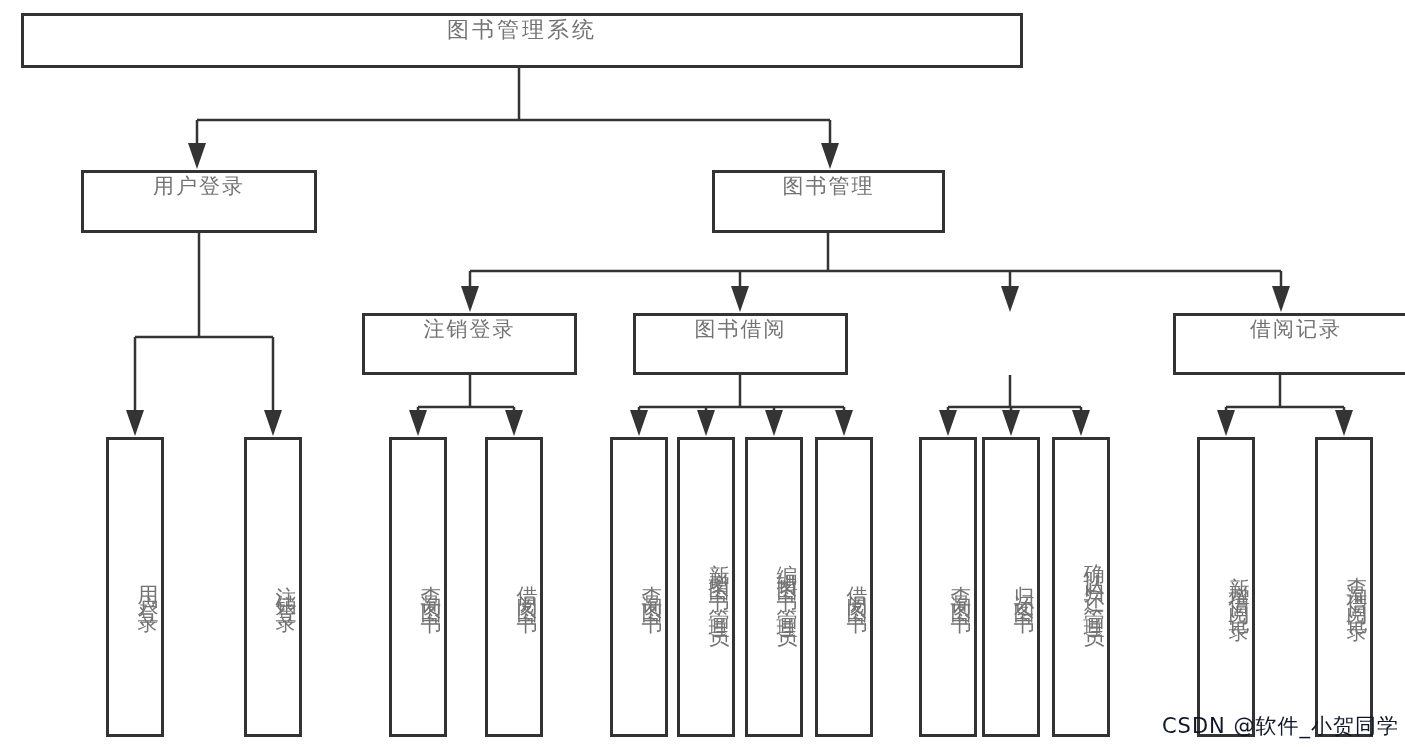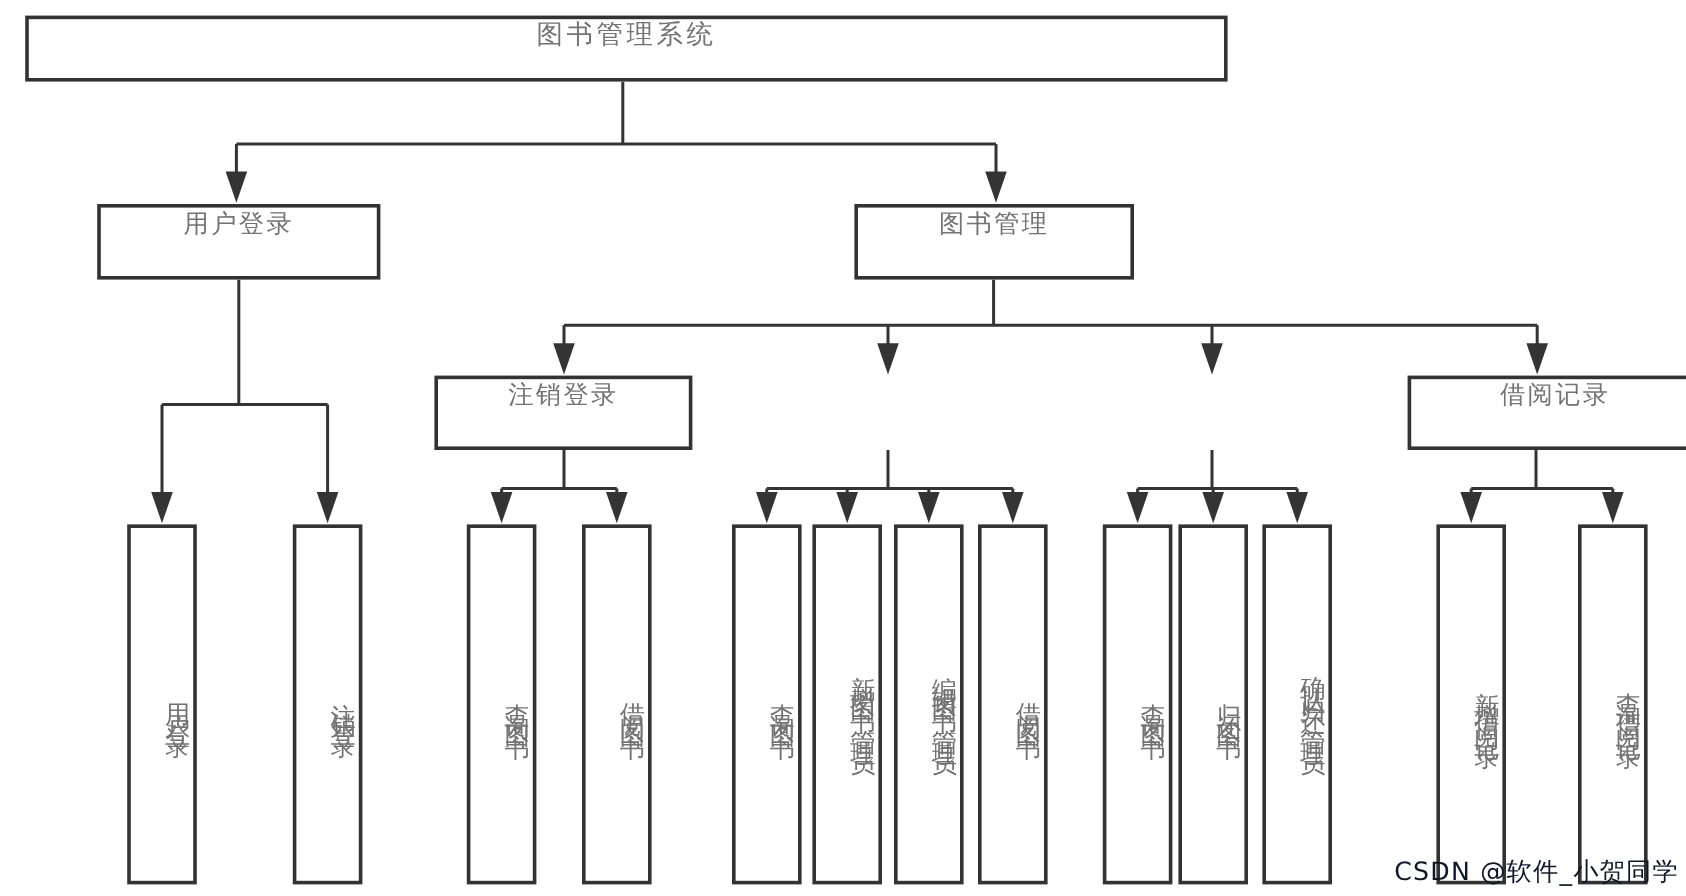--- a/index.html
+++ b/index.html
@@ -109,20 +109,23 @@
   <div class="node h" style="left:81px;top:170px;width:236px;height:63px">
     <span>用户登录</span>
   </div>
   <div class="node h" style="left:712px;top:170px;width:233px;height:63px">
     <span>图书管理</span>
   </div>
 
   <div class="node h" style="left:362px;top:313px;width:215px;height:62px">
     <span>注销登录</span>
   </div>
+  <div class="node h" style="left:633px;top:313px;width:215px;height:62px">
+    <span>图书借阅</span>
+  </div>
   <div class="node h" style="left:1173px;top:313px;width:246px;height:62px">
     <span>借阅记录</span>
   </div>
 
   <div class="node v" style="left:106px;top:437px;width:58px;height:300px">
     <span>用户登录</span>
   </div>
   <div class="node v" style="left:244px;top:437px;width:58px;height:300px">
     <span>注销登录</span>
   </div>

